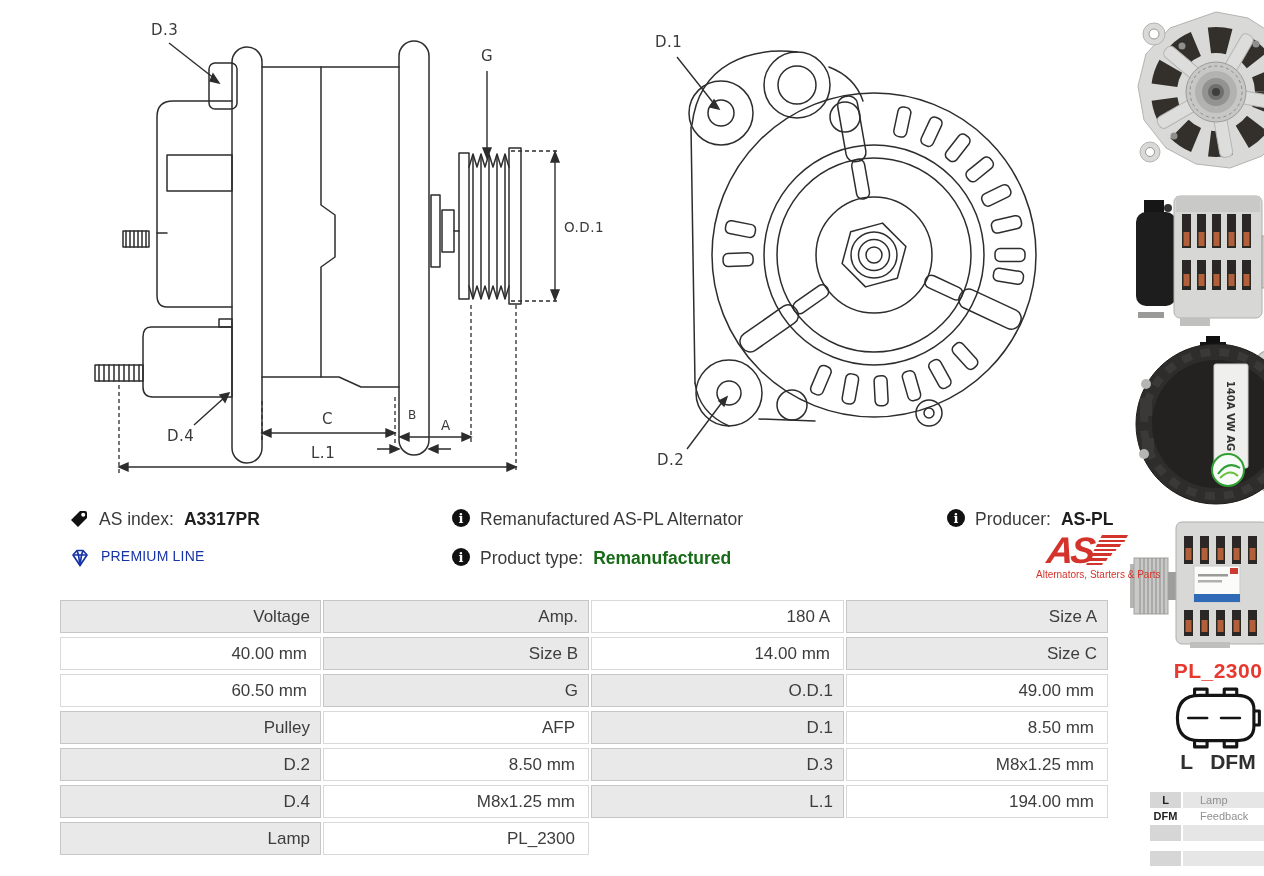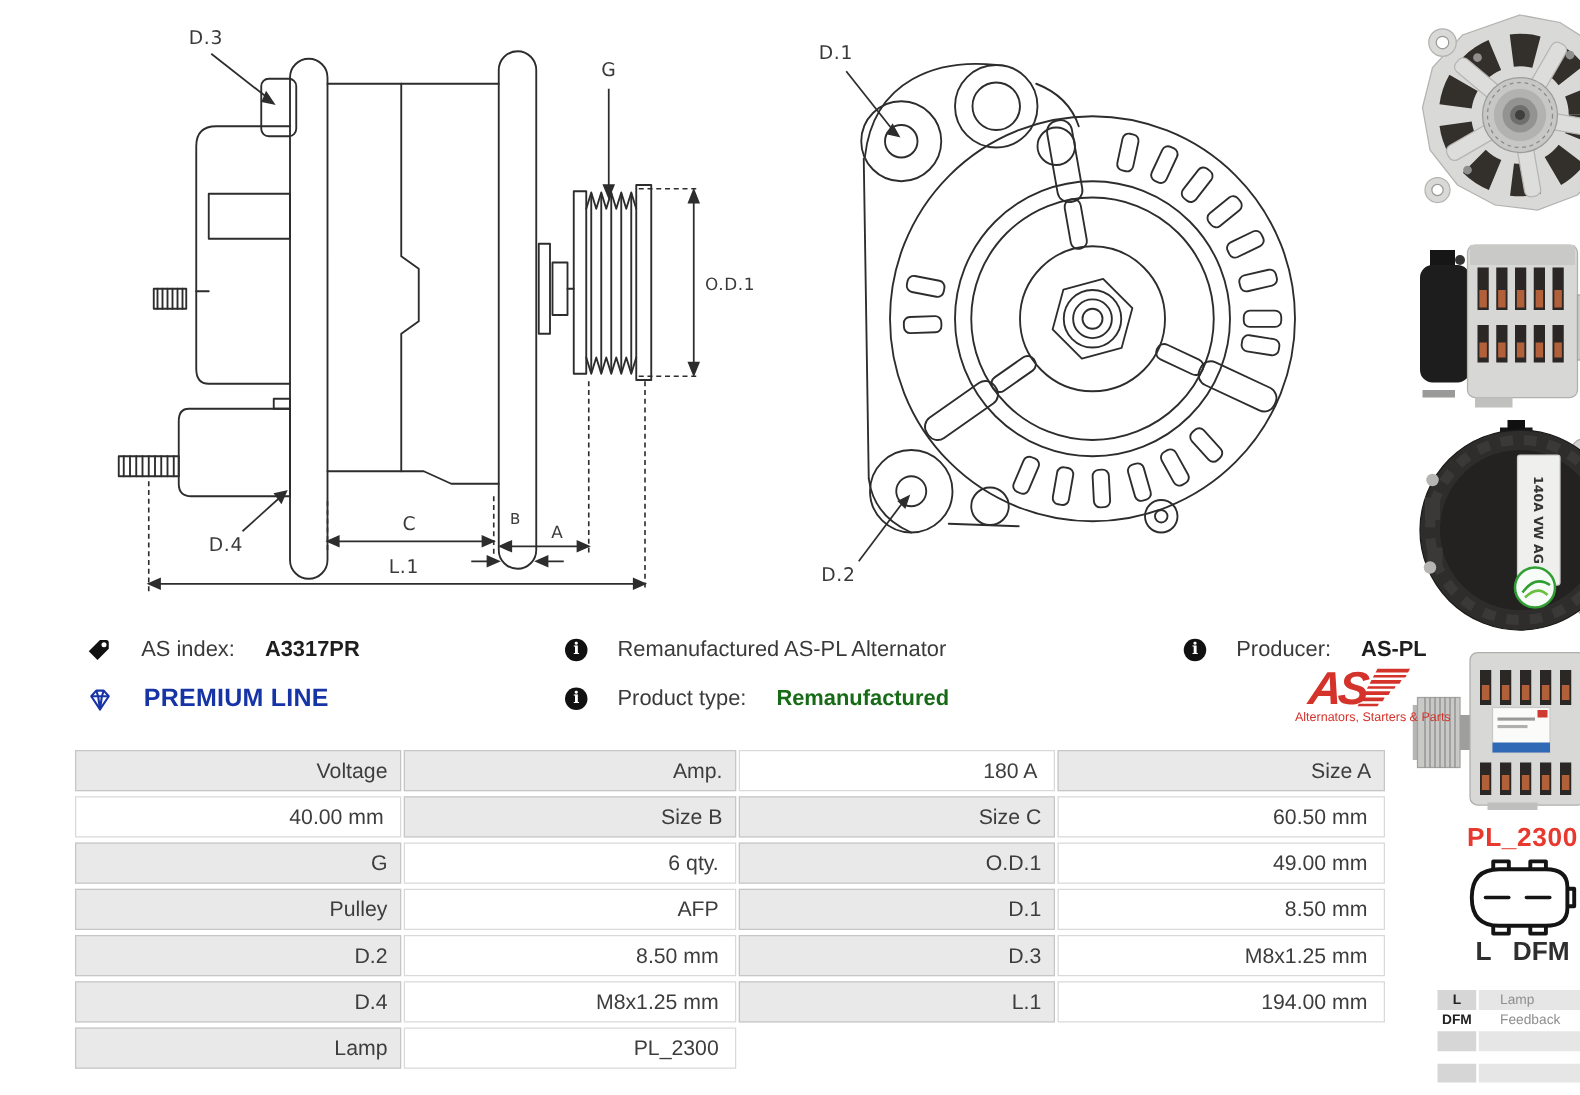--- a/index.html
+++ b/index.html
@@ -3,26 +3,26 @@
 <meta charset="utf-8">
 <style>
   html,body{margin:0;padding:0;background:#fff;}
   #stage{position:relative;width:1264px;height:876px;background:#fff;overflow:hidden;
          font-family:"Liberation Sans",sans-serif;color:#3a3a3a;margin-left:44px;}
   svg text{font-family:"DejaVu Sans",sans-serif;}
 
   .abs{position:absolute;}
 
   
-  .inforow{position:absolute;display:flex;align-items:center;gap:24px;font-size:17.5px;color:#3a3a3a;white-space:nowrap;}
+  .inforow{position:absolute;display:flex;align-items:flex-start;gap:10px;font-size:17.5px;color:#3a3a3a;white-space:nowrap;}
   .inforow b{color:#1e1e1e;}
   .info-ic{width:18px;height:18px;border-radius:50%;background:#111;color:#fff;display:flex;
            align-items:center;justify-content:center;font-family:"DejaVu Serif",serif;
            font-weight:bold;font-size:13px;flex:0 0 auto;}
-  .premium{color:#1634a6;font-weight:bold;font-size:20px;letter-spacing:.2px;}
+  .premium{color:#1634a6;font-weight:normal;font-size:14px;letter-spacing:.2px;}
   .typegreen{color:#176b17;font-weight:bold;}
 
   
   .aslogo{position:absolute;left:992px;top:534px;width:84px;text-align:right;}
   .aslogo-row{display:flex;align-items:flex-end;justify-content:flex-end;}
   .aslogo-as{font-style:italic;font-weight:800;font-size:37px;line-height:34px;color:#d4332b;
              letter-spacing:-3px;transform:skewX(-6deg);}
   .aslogo-stripes{display:flex;flex-direction:column;gap:2px;margin:0 0 3px 2px;transform:skewX(-28deg);}
   .aslogo-stripes i{display:block;height:2.6px;background:#d4332b;}
   .aslogo-tag{font-size:10px;color:#d4332b;margin-top:1px;white-space:nowrap;}
@@ -396,25 +396,25 @@
   </div>
 
   <div class="spec-table">
     <div class="cell lab">Voltage</div>
     <div class="cell lab">Amp.</div>
     <div class="cell val">180 A</div>
 
     <div class="cell lab">Size A</div>
     <div class="cell val">40.00 mm</div>
     <div class="cell lab">Size B</div>
+    <div class="cell val">14.00 mm</div>
 
     <div class="cell lab">Size C</div>
     <div class="cell val">60.50 mm</div>
     <div class="cell lab">G</div>
-    <div class="cell val">6 qty.</div>
 
     <div class="cell lab">O.D.1</div>
     <div class="cell val">49.00 mm</div>
     <div class="cell lab">Pulley</div>
     <div class="cell val">AFP</div>
 
     <div class="cell lab">D.1</div>
     <div class="cell val">8.50 mm</div>
     <div class="cell lab">D.2</div>
     <div class="cell val">8.50 mm</div>

